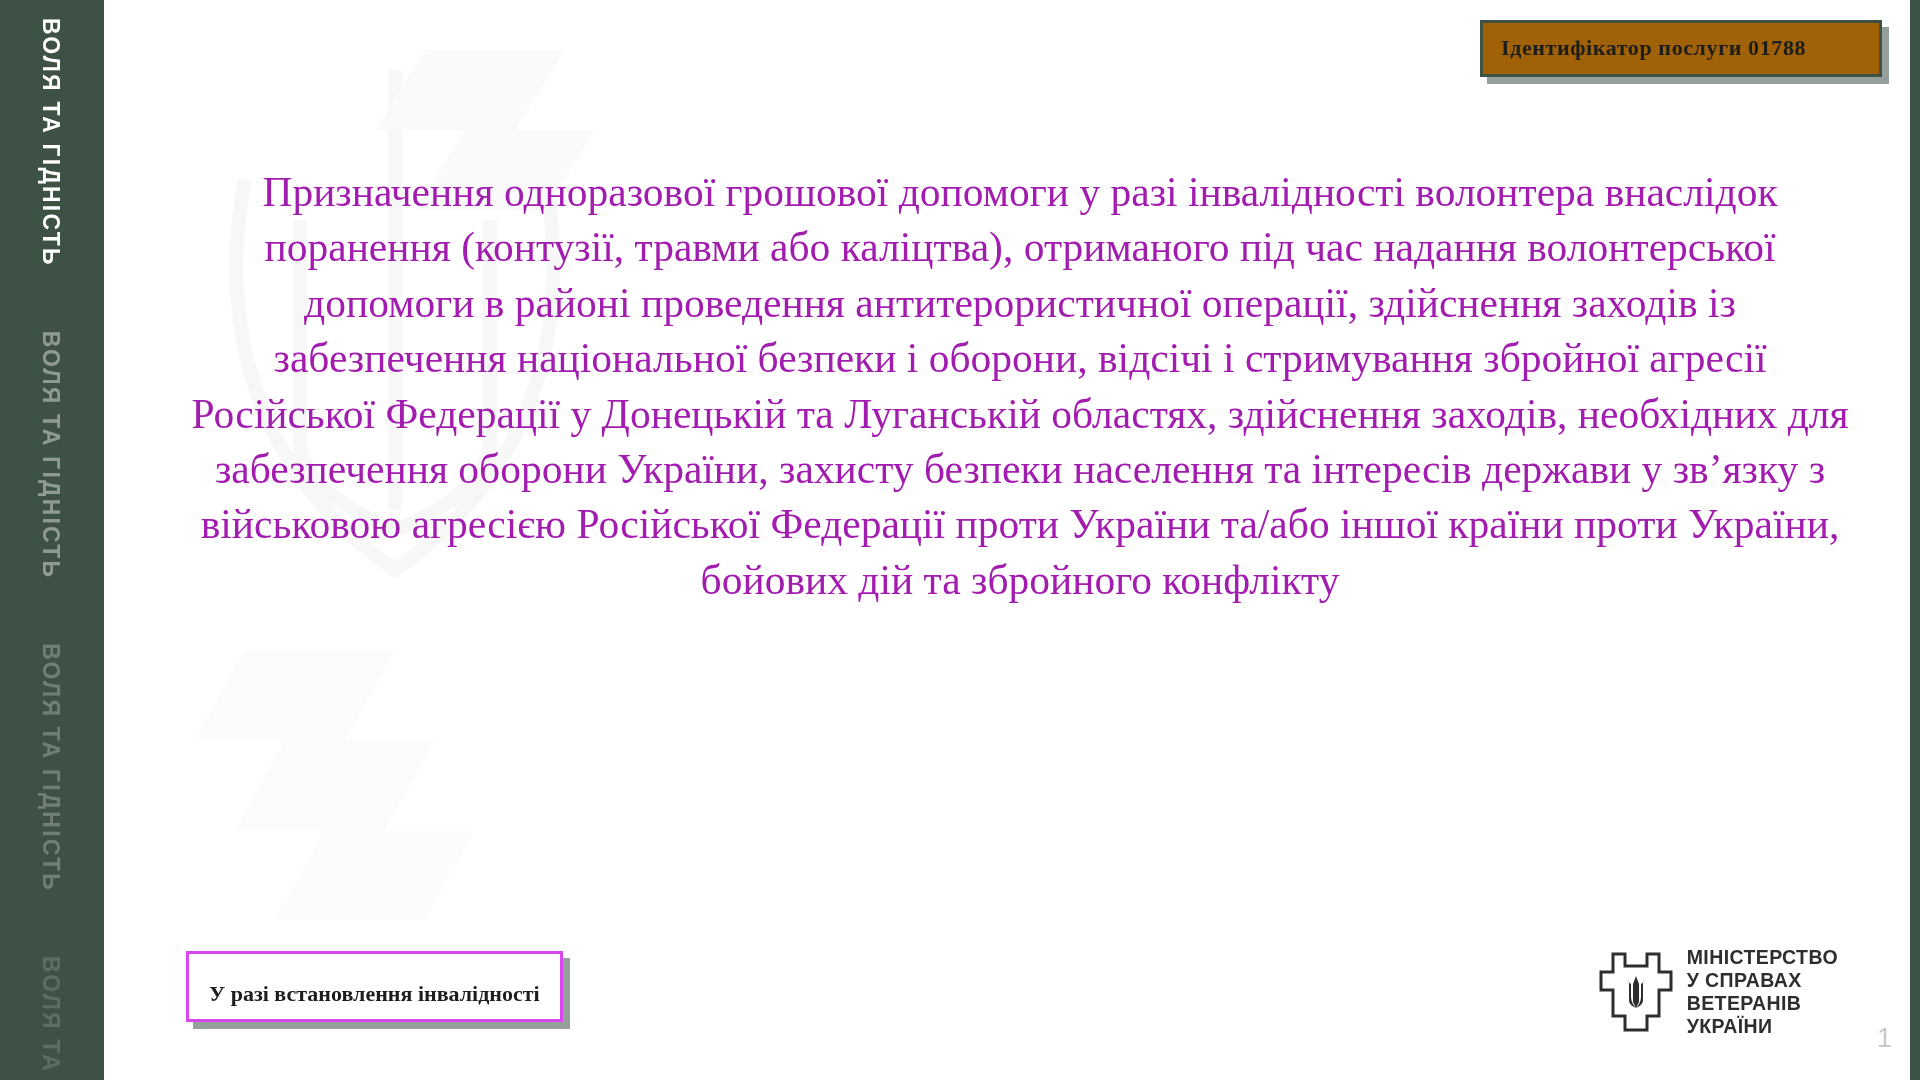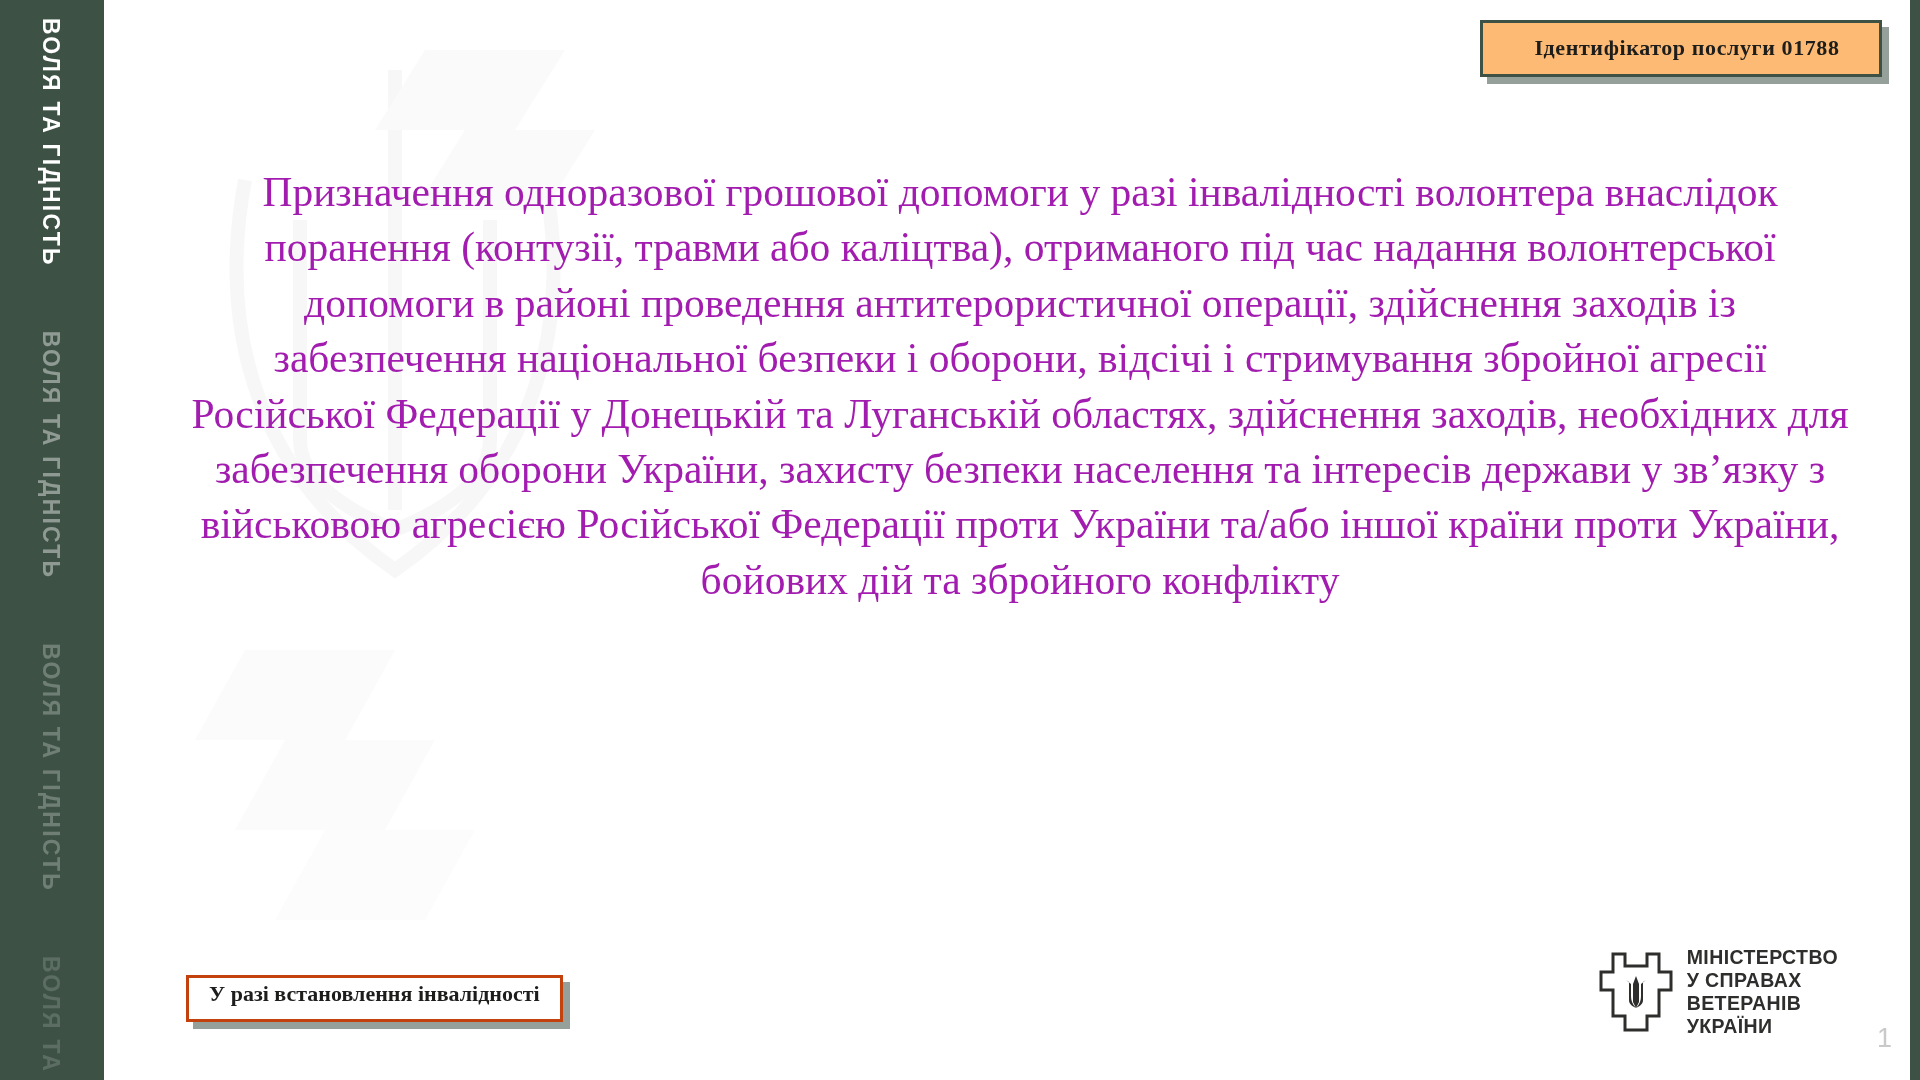--- a/index.html
+++ b/index.html
@@ -84,24 +84,24 @@
   }
 
   
   .id-badge {
     position: absolute;
     right: 38px;
     top: 20px;
     min-width: 402px;
     box-sizing: border-box;
     padding: 12px 6px 13px 18px;
-    background: #fdba74;
+    background: #a16207;
     border: 3px solid #3d5245;
     box-shadow: 7px 7px 0 rgba(61,82,69,0.55);
-    text-align: center;
+    text-align: left;
   }
   .id-badge-text {
     font-family: "Liberation Serif", serif;
     font-weight: bold;
     font-size: 22px;
     letter-spacing: 0.6px;
     color: #1d1d1b;
     white-space: nowrap;
   }
 
@@ -117,23 +117,23 @@
     color: #a21caf;
     font-family: "Liberation Serif", serif;
   }
 
   
   .note-badge {
     position: absolute;
     left: 186px;
     bottom: 58px;
     box-sizing: border-box;
-    padding: 3px 20px 12px 20px;
+    padding: 27px 20px 12px 20px;
     background: #ffffff;
-    border: 3px solid #c2410c;
+    border: 3px solid #d946ef;
     box-shadow: 7px 7px 0 rgba(61,82,69,0.55);
   }
   .note-badge-text {
     font-family: "Liberation Serif", serif;
     font-weight: bold;
     font-size: 22px;
     color: #1d1d1b;
     white-space: nowrap;
   }
 

